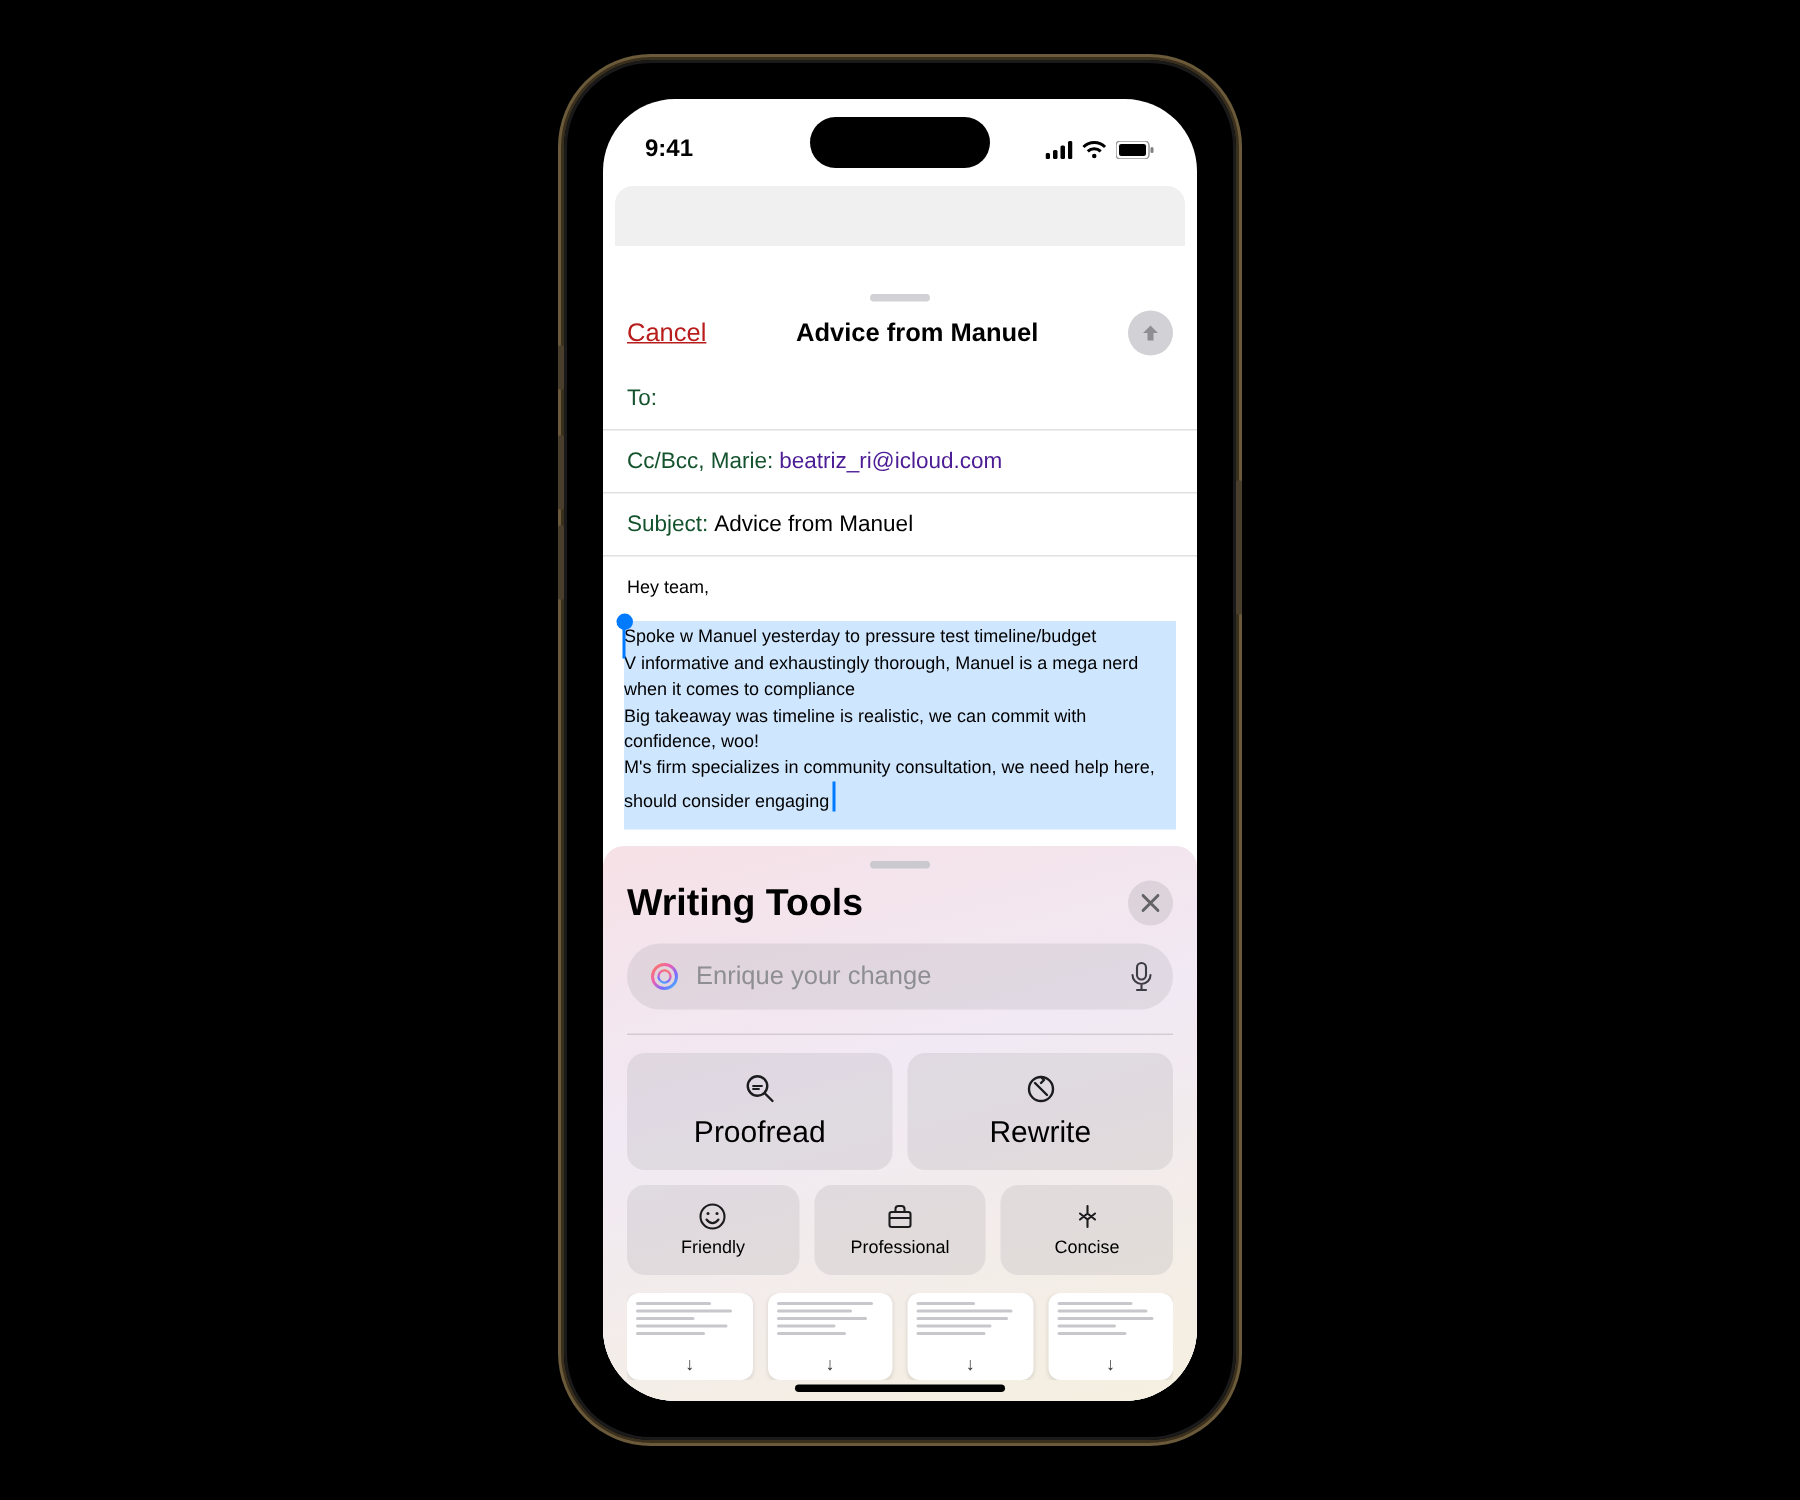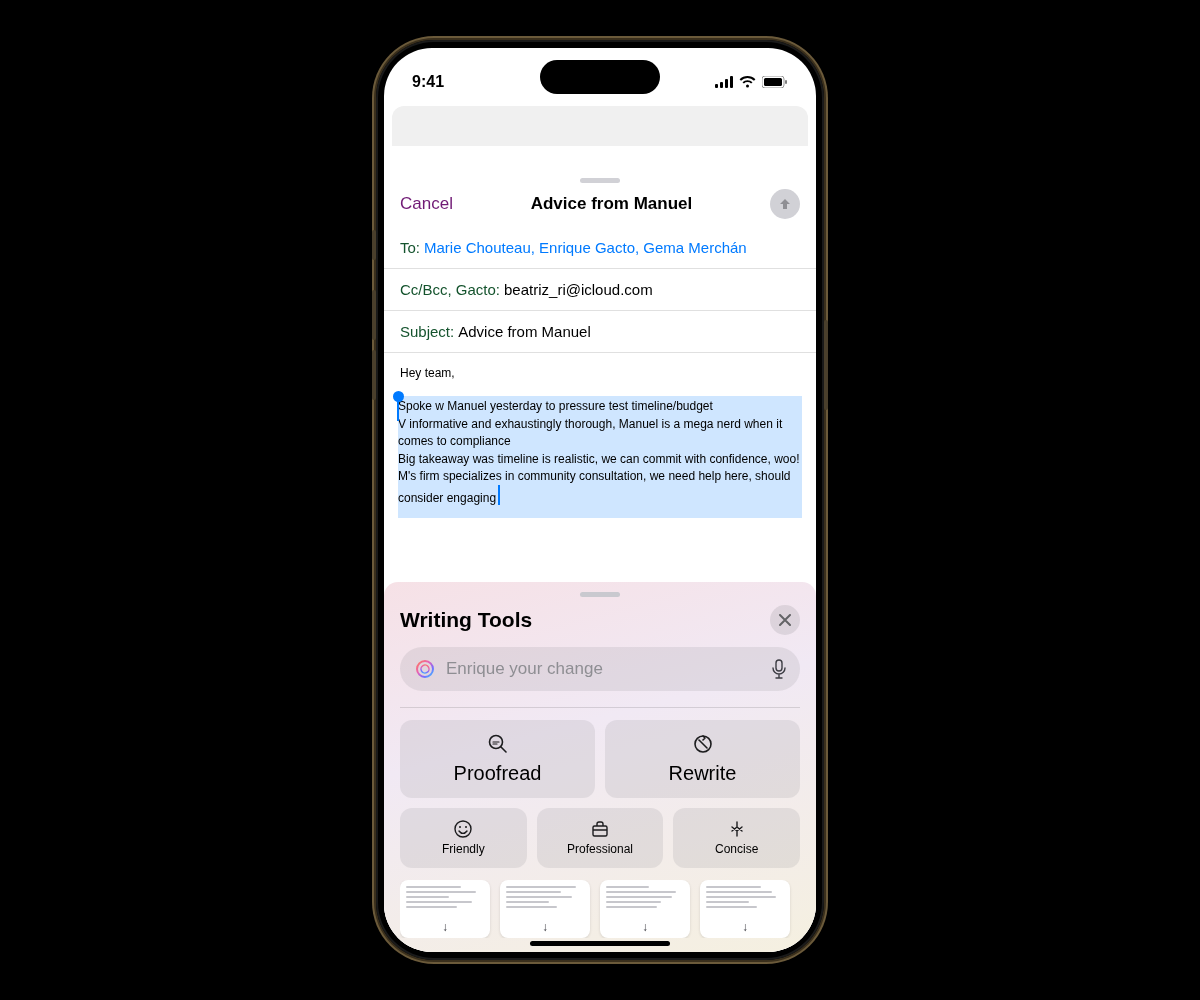--- a/index.html
+++ b/index.html
@@ -6,21 +6,21 @@
   body {
     width: 1200px; height: 1000px;
     background: #000;
     display: flex; align-items: center; justify-content: center;
     font-family: -apple-system, "SF Pro Text", "Helvetica Neue", Arial, sans-serif;
   }
   .phone {
     width: 448px; height: 920px;
     background: #000;
     border-radius: 58px;
-    padding: 8px;
+    padding: 26px;
     box-shadow: 0 0 0 2px #3a2f1c, 0 0 0 4px #6b5a3a, inset 0 0 0 2px #1a1a1a;
     position: relative;
   }
   .side-btn { position: absolute; background: #4a3f2c; border-radius: 2px; }
   .vol1 { left: -4px; top: 250px; width: 4px; height: 50px; }
   .vol2 { left: -4px; top: 310px; width: 4px; height: 50px; }
   .pwr  { right: -4px; top: 280px; width: 4px; height: 90px; }
   .act  { left: -4px; top: 190px; width: 4px; height: 30px; }
 
   .screen {
@@ -54,35 +54,35 @@
     background: #fff; border-radius: 12px 12px 0 0;
     display: flex; flex-direction: column;
     overflow: hidden;
   }
   .grabber { width: 40px; height: 5px; background: #d1d1d6; border-radius: 3px; margin: 6px auto 2px; }
 
   .compose-header {
     display: flex; align-items: center; justify-content: space-between;
     padding: 4px 16px 8px 16px;
   }
-  .cancel { color: #701a75; font-size: 17px; }
+  .cancel { color: #b91c1c; font-size: 17px; text-decoration: underline; }
   .title  { font-size: 17px; font-weight: 600; }
   .send-btn {
     width: 30px; height: 30px; border-radius: 50%;
     background: #d1d1d6; display: flex; align-items: center; justify-content: center;
   }
 
   .field-row {
     padding: 12px 16px; font-size: 15px;
     border-bottom: 0.5px solid #e0e0e0;
     display: flex; flex-wrap: wrap; gap: 4px;
   }
   .field-label { color: #14532d; }
   .recipient { color: #007aff; }
-  .from-val { color: #000000; }
+  .from-val { color: #4c1d95; }
   .subject-val { color: #000; }
 
   .body-area { padding: 12px 16px 0 16px; font-size: 12px; line-height: 1.45; }
   .greeting { margin-bottom: 14px; }
   .selected-block {
     position: relative;
     background: #cfe6ff;
     padding: 2px 0 10px 0;
     margin: 0 -2px;
   }
@@ -100,21 +100,21 @@
   
   .tools-sheet {
     position: absolute; left: 0; right: 0; bottom: 0; height: 370px;
     background: linear-gradient(165deg, #f6e1e6 0%, #f1e9f4 40%, #f5f0e0 100%);
     border-radius: 14px 14px 0 0;
     padding: 10px 16px 0 16px;
     display: flex; flex-direction: column;
   }
   .ts-grabber { width: 40px; height: 5px; background: #c9c9cf; border-radius: 3px; margin: 0 auto 8px; }
   .ts-header { display: flex; justify-content: space-between; align-items: center; margin-bottom: 12px; }
-  .ts-title { font-size: 21px; font-weight: 700; }
+  .ts-title { font-size: 25px; font-weight: 700; }
   .ts-close {
     width: 30px; height: 30px; border-radius: 50%;
     background: rgba(120,120,128,.18); display:flex; align-items:center; justify-content:center;
     color: #5a5a5e; font-weight: 500;
   }
   .prompt-input {
     height: 44px; background: rgba(120,120,128,.14); border-radius: 22px;
     display: flex; align-items: center; padding: 0 14px; gap: 10px;
     color: #8e8e93; font-size: 17px;
   }
@@ -202,24 +202,23 @@
         <span class="title">Advice from Manuel</span>
         <span class="send-btn">
           <svg width="16" height="16" viewBox="0 0 16 16">
               <path d="M8 3l5 5H10v5H6V8H3l5-5z" fill="#8e8e93"></path>
             </svg>
         </span>
       </div>
 
       <div class="field-row">
         <span class="field-label">To:</span>
-        <span class="recipient">Marie Chouteau, Enrique Gacto, Gema Merchán</span>
       </div>
       <div class="field-row">
-        <span class="field-label">Cc/Bcc, Gacto:</span>
+        <span class="field-label">Cc/Bcc, Marie:</span>
         <span class="from-val">beatriz_ri@icloud.com</span>
       </div>
       <div class="field-row">
         <span class="field-label">Subject:</span>
         <span class="subject-val">Advice from Manuel</span>
       </div>
 
       <div class="body-area">
         <div class="greeting">Hey team,</div>
         <div class="selected-block">

